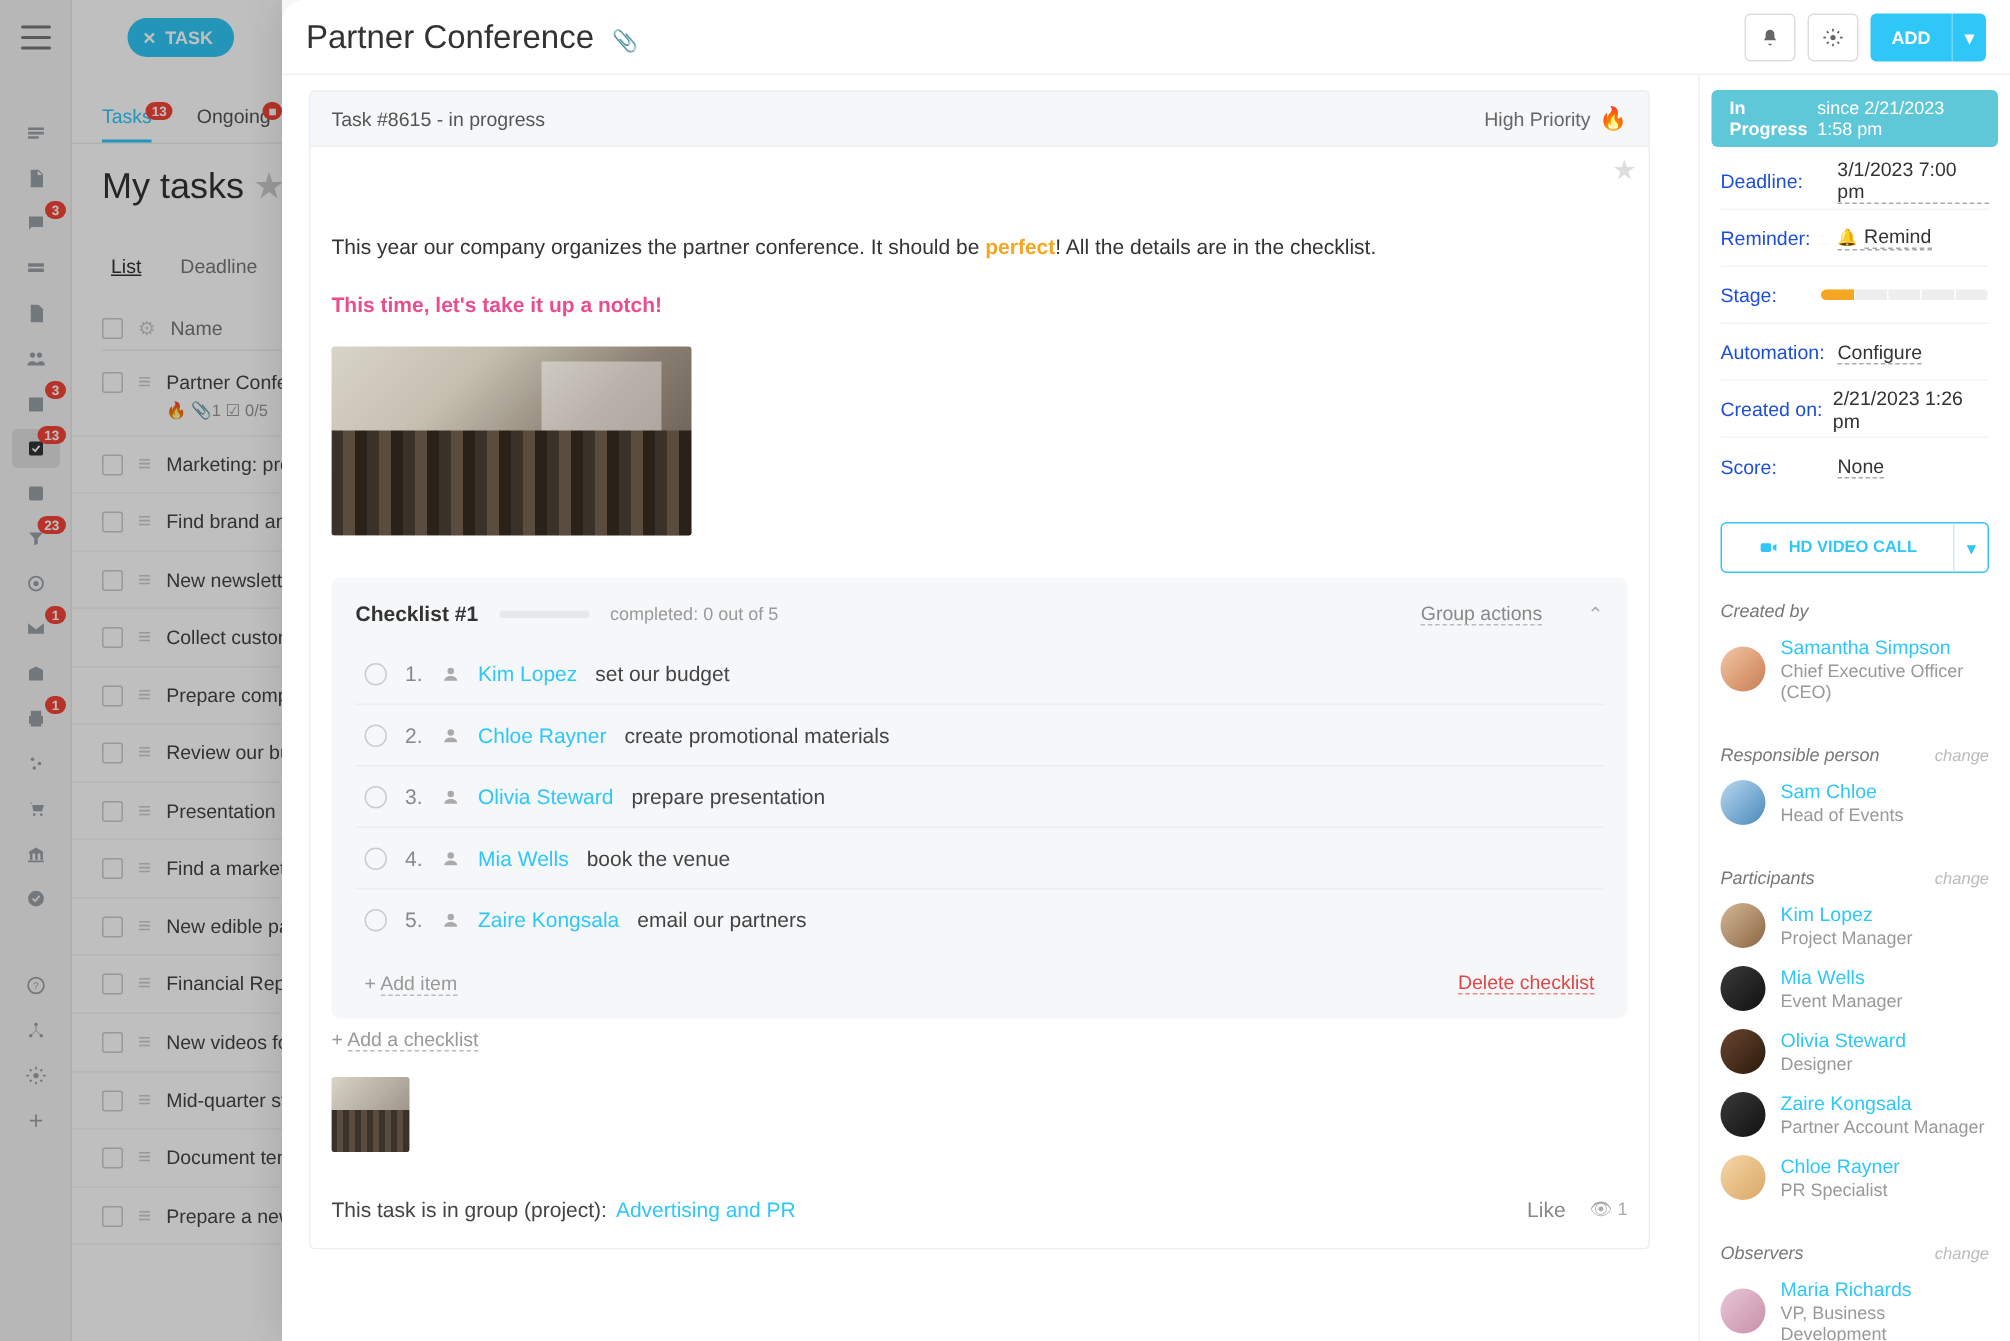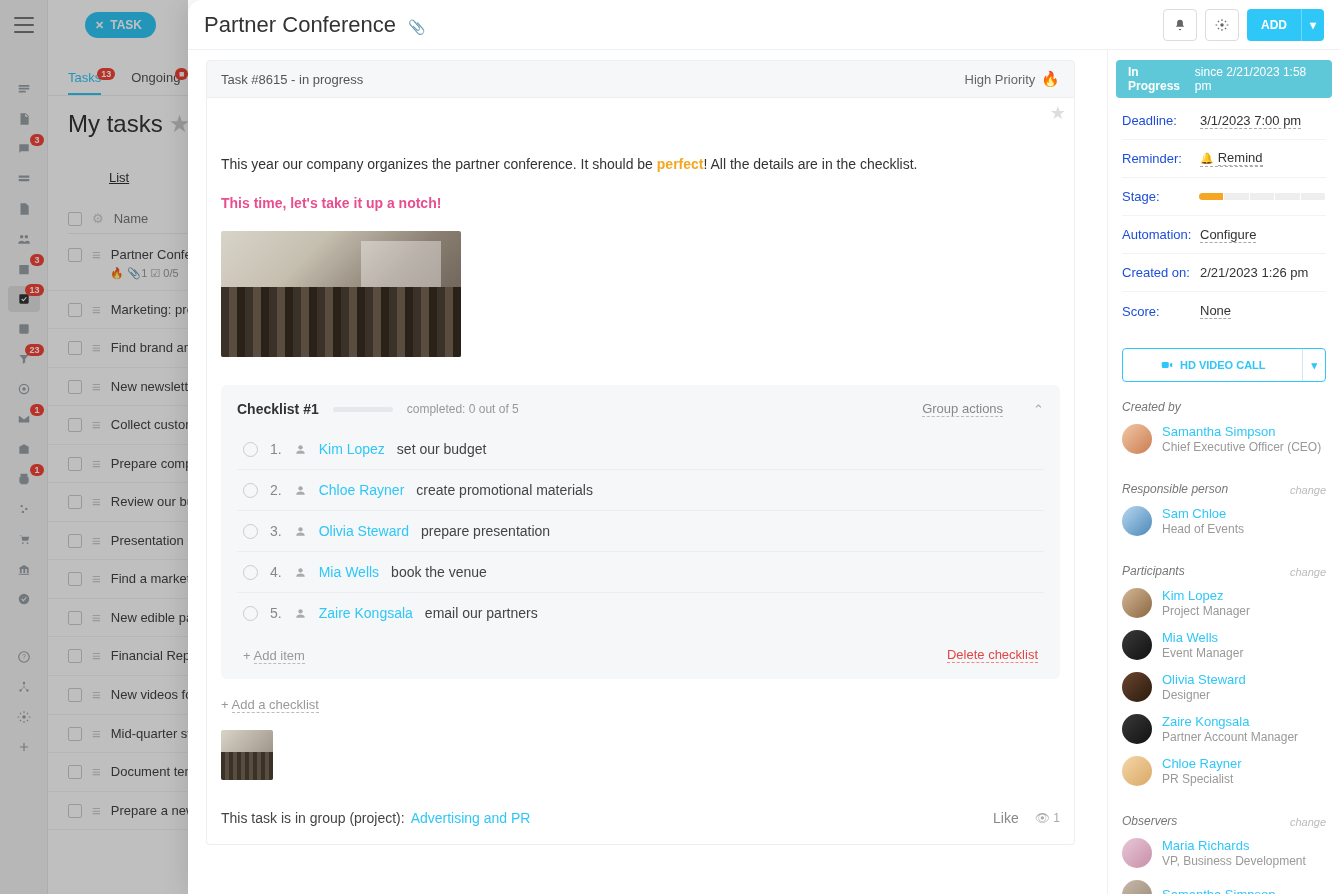--- a/index.html
+++ b/index.html
@@ -21,21 +21,21 @@
 .task-head-pill { position: absolute; left: 85px; top: 12px; background: #2fc7f7; color: #fff; border-radius: 16px; padding: 6px 14px 6px 10px; font-size: 12px; font-weight: 600; display: flex; align-items: center; gap: 6px; z-index: 1; }
 .task-head-pill .x { font-size: 11px; }
 .tabs { position: absolute; top: 56px; left: 0; right: 0; height: 40px; border-bottom: 1px solid #eee; display: flex; padding-left: 20px; gap: 30px; align-items: flex-end; }
 .tab { padding: 0 0 10px 0; font-size: 13px; color: #555; position: relative; cursor: pointer; }
 .tab.active { color: #2fc7f7; font-weight: 500; }
 .tab.active::after { content: ''; position: absolute; left: 0; right: 0; bottom: 0; height: 2px; background: #2fc7f7; }
 .tab-badge { position: absolute; top: -2px; right: -14px; background: #f44336; color: #fff; font-size: 9px; padding: 1px 4px; border-radius: 7px; font-weight: 700; }
 .tl-title { position: absolute; top: 110px; left: 20px; font-size: 24px; font-weight: 500; color: #333; }
 .tl-title .star { color: #ccc; margin-left: 6px; }
 .tl-filters { position: absolute; top: 170px; left: 26px; display: flex; gap: 26px; font-size: 13px; color: #777; }
-.tl-filters .f { cursor: pointer; margin-left: 35px; }
+.tl-filters .f { cursor: pointer; }
 .tl-filters .f.active { text-decoration: underline; color: #333; }
 .tl-header { position: absolute; top: 204px; left: 20px; right: 0; height: 30px; display: flex; align-items: center; gap: 10px; color: #777; border-bottom: 1px solid #eee; }
 .tl-rows { position: absolute; top: 236px; left: 0; right: 0; bottom: 0; overflow: hidden; }
 .tl-row { display: flex; align-items: flex-start; padding: 10px 12px 10px 20px; gap: 10px; border-bottom: 1px solid #f3f3f3; color: #444; min-height: 38px; }
 .tl-row .cb { width: 14px; height: 14px; border: 1px solid #ccc; border-radius: 2px; margin-top: 2px; flex-shrink: 0; }
 .tl-row .hnd { color: #ccc; font-size: 15px; flex-shrink: 0; }
 .tl-row .name { font-size: 13px; line-height: 1.35; white-space: nowrap; overflow: hidden; }
 .tl-row .meta { color: #999; font-size: 11px; margin-top: 3px; display: flex; gap: 8px; }
 
 
@@ -82,34 +82,34 @@
 .ck-item { display: flex; align-items: center; gap: 12px; padding: 12px 6px; border-bottom: 1px solid #ebedf0; font-size: 14px; color: #444; }
 .ck-item:last-child { border-bottom: none; }
 .ck-item .rb { width: 15px; height: 15px; border: 1px solid #ccc; border-radius: 50%; }
 .ck-item .n { color: #888; }
 .ck-item .pic { width: 13px; height: 13px; color: #aaa; }
 .ck-item .who { color: #2fc7f7; cursor: pointer; }
 .ck-foot { display: flex; justify-content: space-between; margin-top: 14px; padding: 0 6px; font-size: 13px; align-items: flex-end; }
 .ck-add { color: #999; cursor: pointer; }
 .ck-add span { border-bottom: 1px dashed #bbb; }
 .ck-del { color: #e24545; border-bottom: 1px dashed #e88; cursor: pointer; }
-.add-cl { margin-top: 18px; font-size: 13px; color: #999; }
+.add-cl { margin-top: 6px; font-size: 13px; color: #999; }
 .add-cl span { border-bottom: 1px dashed #bbb; cursor: pointer; }
 
 .thumb { width: 52px; height: 50px; margin-top: 18px; border-radius: 2px; background: linear-gradient(135deg, #d8d4c8, #8a7f72); position: relative; overflow: hidden; }
 .thumb::after { content: ''; position: absolute; bottom: 0; left: 0; right: 0; height: 28px; background: repeating-linear-gradient(90deg,#3a3128 0 4px,#5a4d3f 4px 8px);}
 
 .group-line { margin-top: 30px; font-size: 14px; color: #444; display: flex; align-items: center; }
 .group-line a { color: #2fc7f7; margin-left: 6px; cursor: pointer; }
 .group-line .sp { flex: 1; }
 .group-line .like { color: #888; margin-right: 16px; cursor: pointer; }
 .group-line .eye { color: #aaa; font-size: 12px; }
 
 
-.tm-side { width: 233px; border-left: 1px solid #eef0f2; overflow-y: auto; }
+.tm-side { width: 208px; border-left: 1px solid #eef0f2; overflow-y: auto; }
 .tm-side::-webkit-scrollbar { width: 6px; }
 .status-pill { background: #5ec8d8; color: #fff; height: 38px; margin: 10px 8px 0 8px; border-radius: 4px; display: flex; align-items: center; padding: 0 12px; font-size: 12px; }
 .status-pill .strong { font-weight: 700; margin-right: 4px; }
 .meta-table { padding: 4px 14px; }
 .meta-row { display: flex; align-items: center; height: 38px; border-bottom: 1px solid #f2f3f5; font-size: 13px; }
 .meta-row:last-child { border-bottom: none; }
 .meta-row .label { width: 78px; color: #1d4ed8; }
 .meta-row .val { color: #333; }
 .meta-row .val.link { border-bottom: 1px dashed #aaa; cursor: pointer; }
 .meta-row .val.bold { font-weight: 400; }

